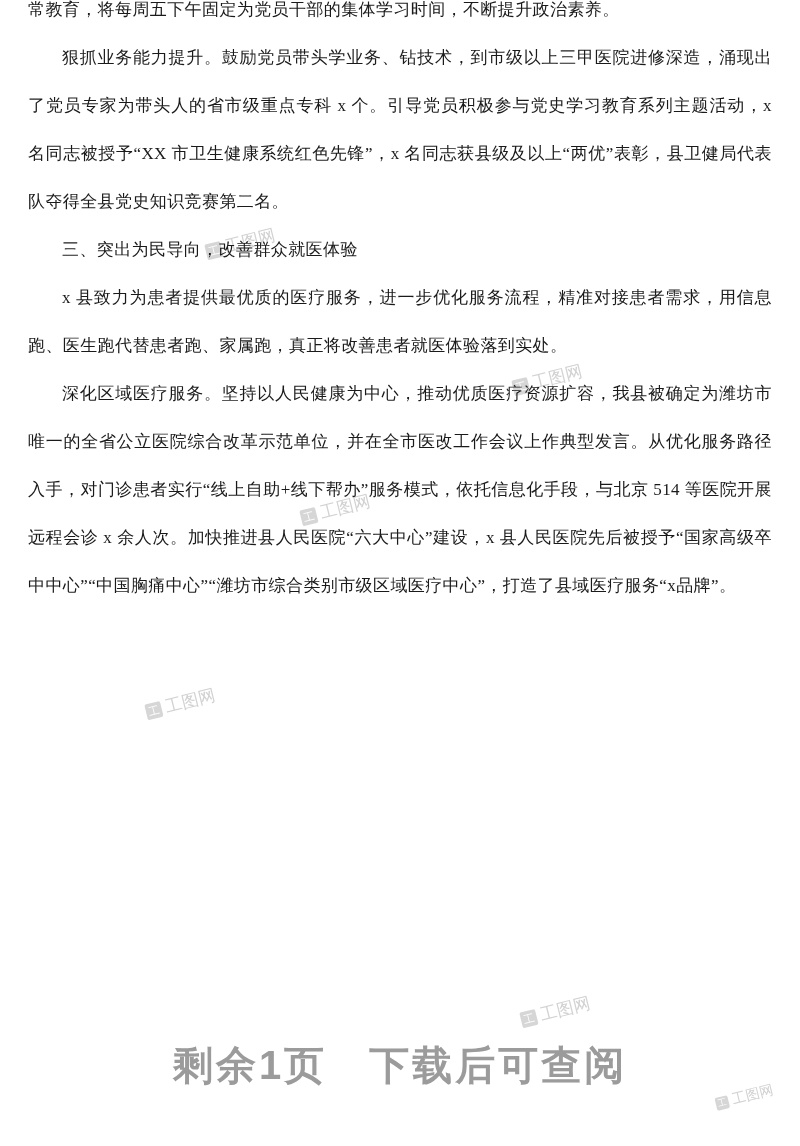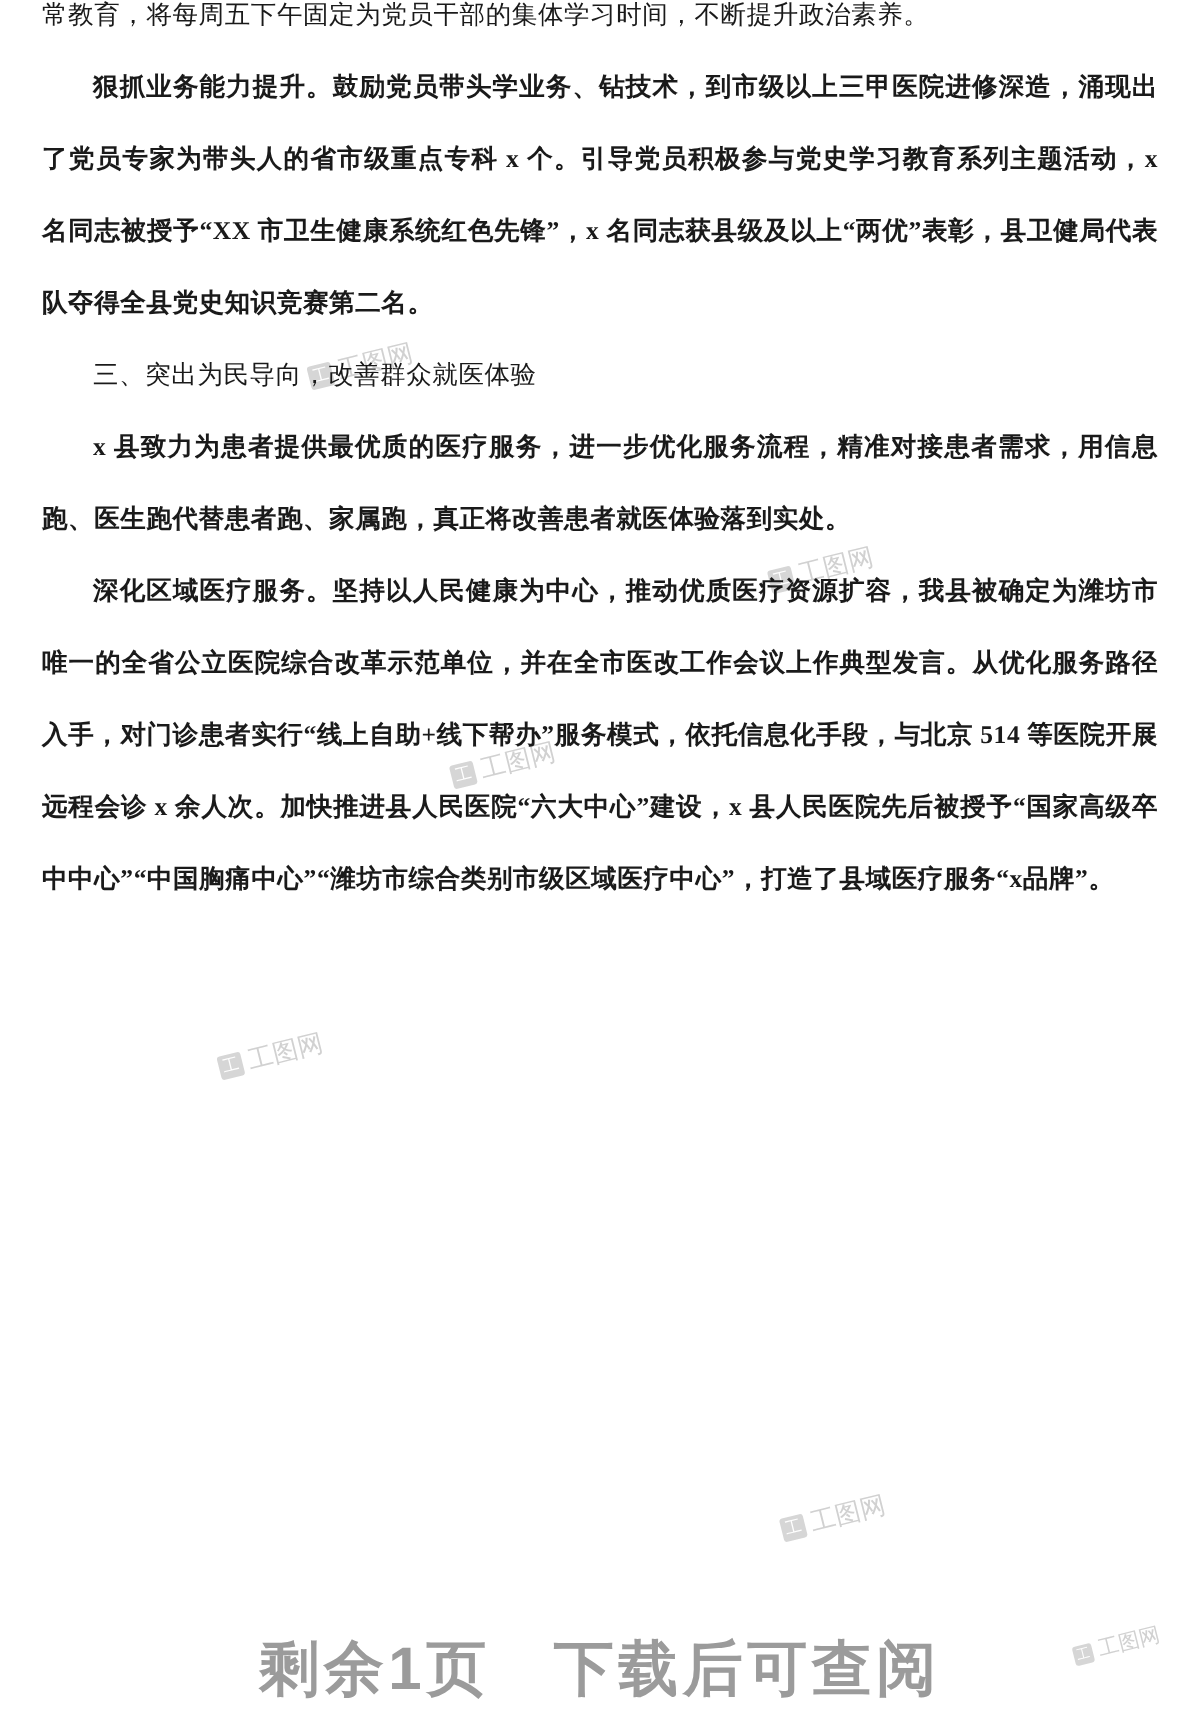--- a/index.html
+++ b/index.html
@@ -22,21 +22,21 @@
     font-size: 17px;
     line-height: 48px;
     letter-spacing: 0.4px;
     text-align: justify;
     text-justify: inter-ideograph;
     margin: 0;
   }
   .para:first-child {
     margin-top: -14px;
   }
-  .indent { text-indent: 2em; font-weight: bold; }
+  .indent { text-indent: 2em; }
   .heading { font-weight: normal; }
 
   
   .wm {
     position: absolute;
     display: flex;
     align-items: center;
     gap: 4px;
     color: #c9c9c9;
     font-size: 17px;
@@ -72,21 +72,20 @@
     left: 0;
     top: 1038px;
     width: 800px;
     text-align: center;
     font-family: "Liberation Sans", sans-serif;
     font-weight: bold;
     font-size: 40px;
     letter-spacing: 3px;
     color: #9b9b9b;
     z-index: 2;
-    margin-top: 47px;
   }
   .footer .gap-right { margin-left: 42px; }
 </style>
 </head>
 <body>
 
 <div class="page">
   <p class="para">常教育，将每周五下午固定为党员干部的集体学习时间，不断提升政治素养。</p>
   <p class="para indent">狠抓业务能力提升。鼓励党员带头学业务、钻技术，到市级以上三甲医院进修深造，涌现出了党员专家为带头人的省市级重点专科 x 个。引导党员积极参与党史学习教育系列主题活动，x 名同志被授予“XX 市卫生健康系统红色先锋”，x 名同志获县级及以上“两优”表彰，县卫健局代表队夺得全县党史知识竞赛第二名。</p>
   <p class="para indent heading">三、突出为民导向，改善群众就医体验</p>

